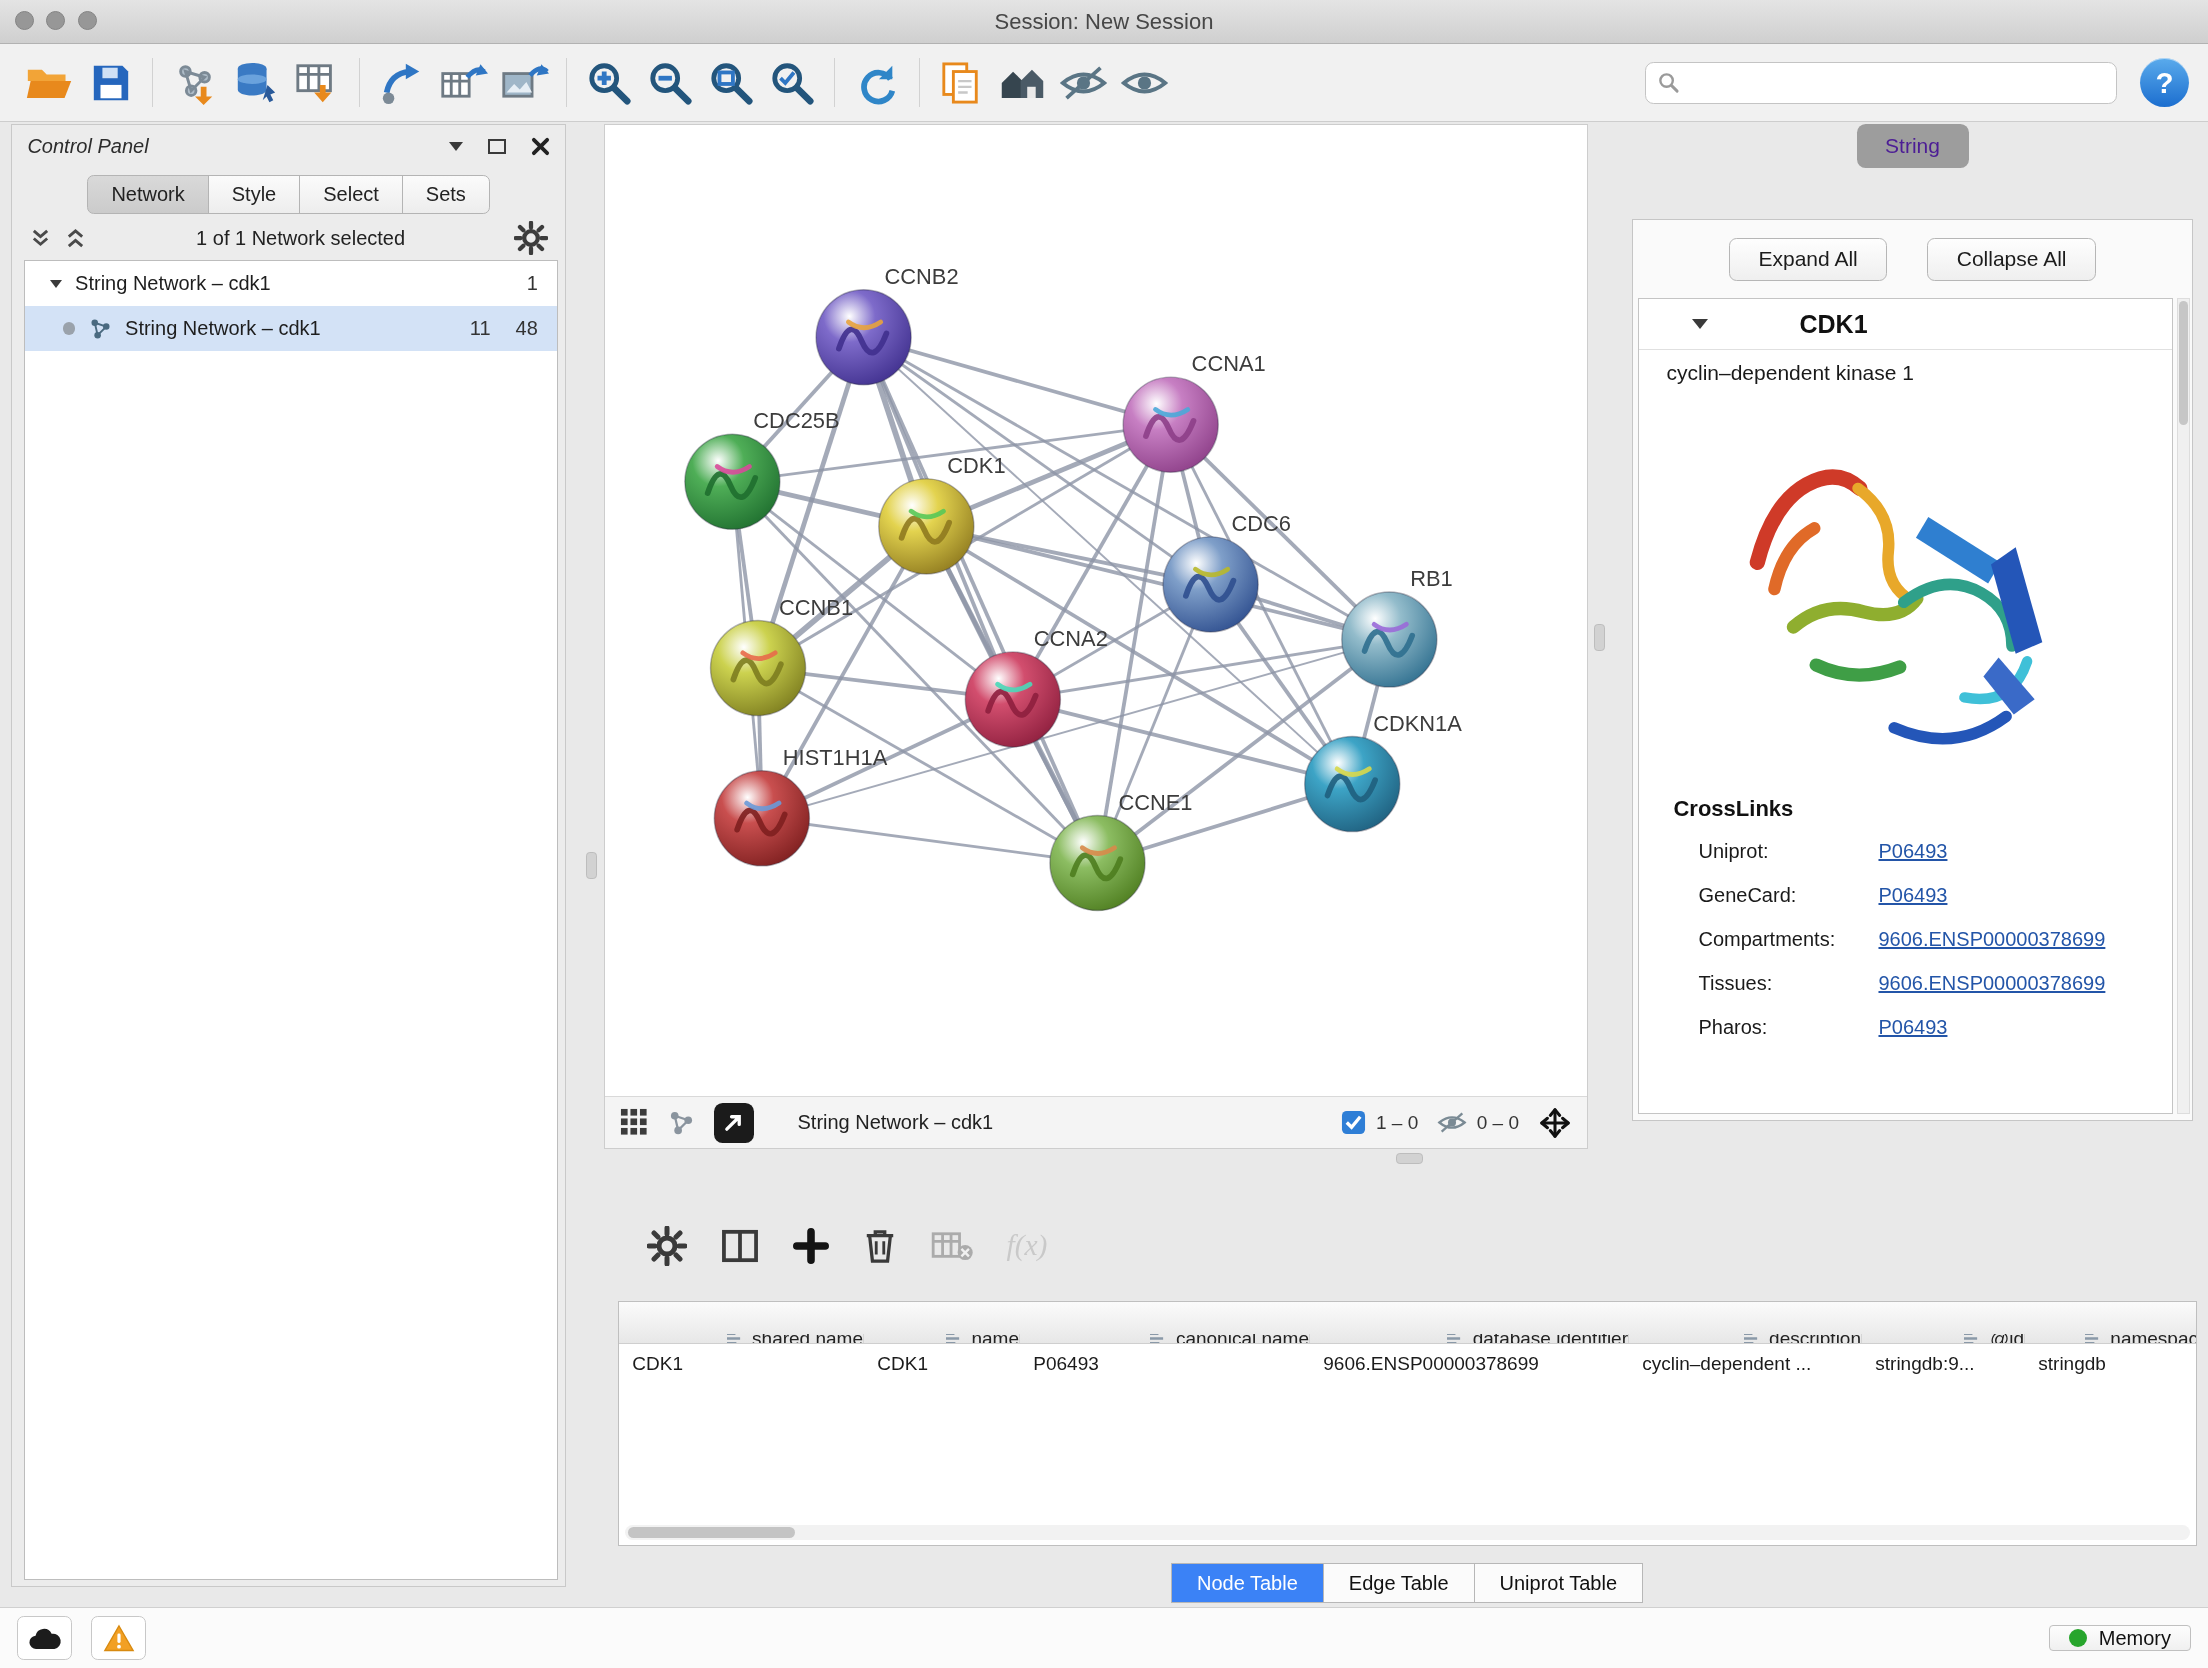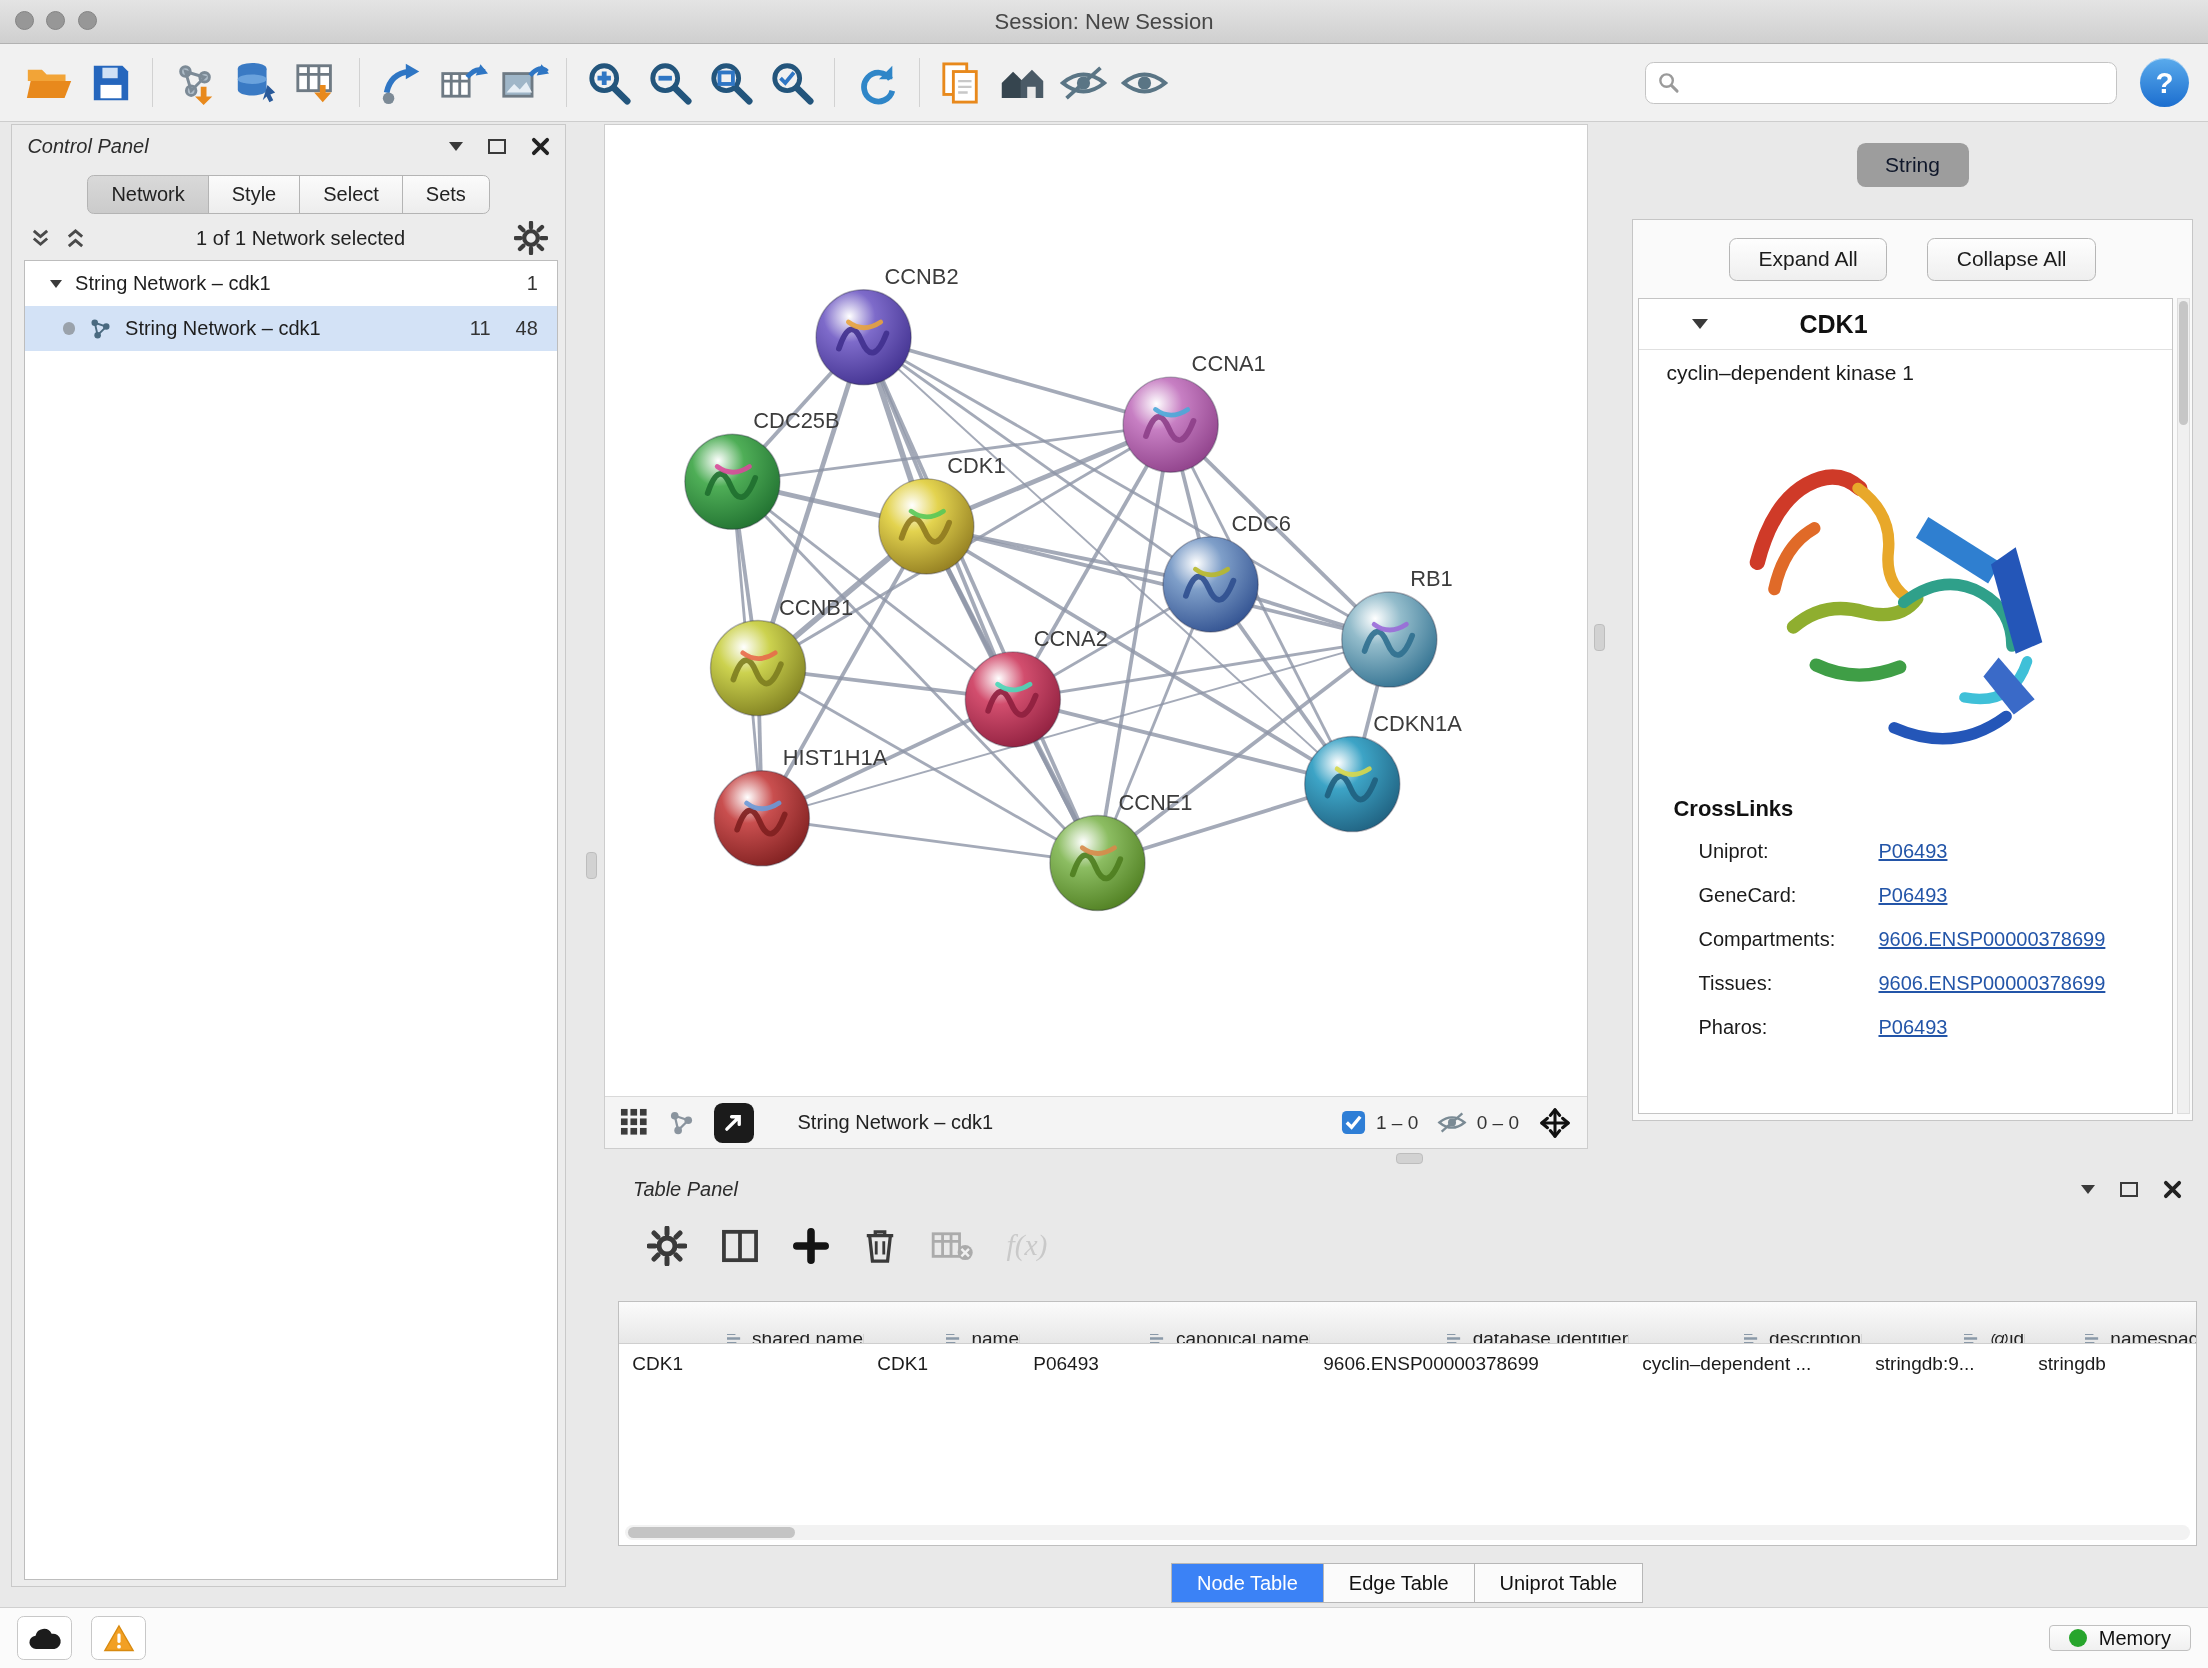--- a/index.html
+++ b/index.html
@@ -58,21 +58,21 @@
                   background:#fff; border:1px solid #cdcdcd; }
   .net-canvas { position:absolute; left:0; top:0; right:0; bottom:52px; }
   .net-footer { position:absolute; left:0; right:0; bottom:0; height:52px; background:#f4f4f4;
                 border-top:1px solid #d9d9d9; display:flex; align-items:center; padding:0 15px; gap:19px; }
   .net-title { font-size:20px; color:#222; margin-left:25px; }
   .export-btn { width:40px; height:40px; background:#1b1b1b; border-radius:8.6px; display:flex; align-items:center; justify-content:center; }
   .counter { font-size:19px; color:#333; }
 
   
   .results-panel { position:absolute; left:1627px; top:124px; width:571px; height:1027px; }
-  .string-tab { display:block; margin:19px auto 0; width:112px; height:44px; background:#9d9d9d; color:#0f172a;
+  .string-tab { display:block; margin:0 auto 0; width:112px; height:44px; background:#9d9d9d; color:#4c1d95;
                 font-size:21px; border-radius:8.6px; text-align:center; line-height:44px; }
   .rp-box { position:absolute; left:4.8px; right:4.8px; top:95px; height:902px; background:#fafafa; border:1px solid #c6c6c6; }
   .rp-buttons { height:78px; display:flex; align-items:center; justify-content:center; gap:40px; }
   .rp-btn { height:43px; padding:0 28.5px; border:1px solid #b6b6b6; border-radius:7.6px;
             background:linear-gradient(#fefefe,#efefef); font-size:21px; color:#1c1c1c; }
   .rp-section { position:absolute; left:5.7px; right:19px; top:78px; bottom:5.7px; background:#fff; border:1px solid #c4c4c4; overflow:hidden; }
   .rp-vscroll { position:absolute; right:1.9px; top:78px; bottom:5.7px; width:13.3px; background:#f0f0f0; border:1px solid #ddd; }
   .rp-vthumb { position:absolute; top:1.9px; left:1px; width:8.6px; height:124px; background:#c6c6c6; border-radius:4.8px; }
   .rp-gene-row { height:51px; border-bottom:1px solid #e0e0e0; display:flex; align-items:center; }
   .rp-gene-tri { margin-left:53px; }
@@ -663,32 +663,20 @@
         </div>
       </div>
     </div>
     <div class="rp-vscroll">
         <span class="rp-vthumb"></span>
       </div>
   </div>
 </div>
 
 <div class="table-panel">
-  <div class="panel-header">
-    <span>Table Panel</span>
-    <span class="ph-icons">
-      <span class="tri-down"></span>
-      <span class="box-ic"></span>
-      <span>
-          <svg width="19" height="19" viewBox="0 0 20 20">
-            <path d="M3 3 L17 17 M17 3 L3 17" stroke="#222" stroke-width="4" stroke-linecap="round"></path>
-          </svg>
-        </span>
-    </span>
-  </div>
   <div class="tp-toolbar">
     <span>
         <svg width="40" height="40" viewBox="0 0 40 40">
           <circle cx="20" cy="20" r="8" fill="none" stroke="#3a3a3a" stroke-width="5"></circle>
           <g stroke="#3a3a3a" stroke-width="5" stroke-linecap="round">
             <path d="M20 2 V8 M20 32 V38 M2 20 H8 M32 20 H38 M7 7 L11 11 M29 29 L33 33 M7 33 L11 29 M29 11 L33 7"></path>
           </g>
         </svg>
       </span>
     <span>

